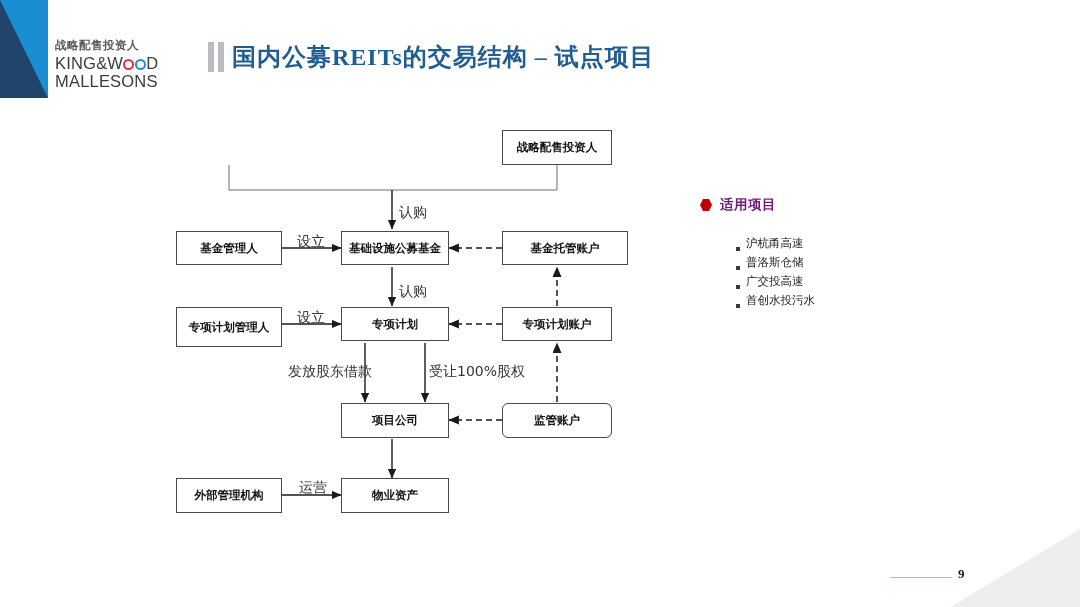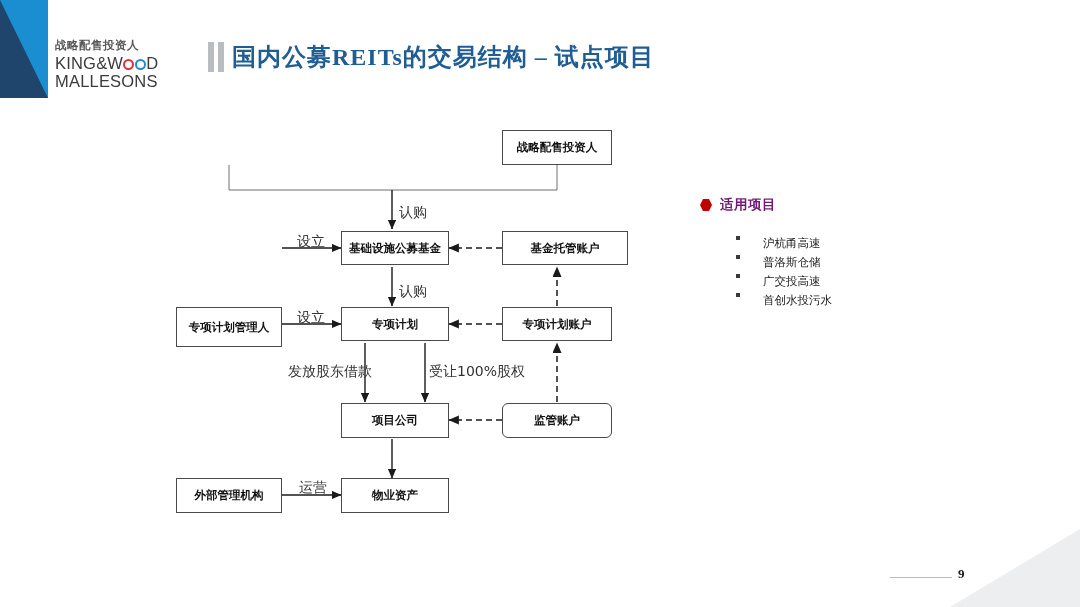--- a/index.html
+++ b/index.html
@@ -43,21 +43,21 @@
   svg.wires{position:absolute;left:0;top:0;width:660px;height:607px;overflow:visible;}
 
   
   .panel{position:absolute;left:700px;top:196px;width:300px;}
   .panel-head{display:flex;align-items:center;gap:8px;}
   .hex{width:12px;height:12px;background:#c00000;
        clip-path:polygon(25% 0,75% 0,100% 50%,75% 100%,25% 100%,0 50%);}
   .panel-title{font-size:13.5px;color:#701a75;font-weight:bold;
        font-family:"DejaVu Sans",sans-serif;letter-spacing:.5px;}
   .panel-list{margin:22px 0 0 36px;padding:0;list-style:none;}
-  .panel-list li{display:flex;align-items:flex-start;gap:23px;margin-bottom:4px;
+  .panel-list li{display:flex;align-items:flex-end;gap:6px;margin-bottom:4px;
        font-size:11.5px;color:#222;font-family:"DejaVu Sans",sans-serif;}
   .sq{width:4px;height:4px;background:#3a3a3a;flex:0 0 auto;}
 
   
   .foot-rule{position:absolute;left:890px;top:577px;width:62px;height:1px;
        background:#9cc3de;}
   .page-num{position:absolute;left:958px;top:566px;font-size:13px;color:#1a1a1a;
        font-weight:bold;font-family:"Liberation Serif",serif;}
   .corner{position:absolute;right:0;bottom:0;width:130px;height:78px;
        background:#eceef0;clip-path:polygon(100% 0,100% 100%,0 100%);}
@@ -126,20 +126,23 @@
 
         <line x1="557" y1="402" x2="557" y2="343" marker-end="url(#ahd)"></line>
         <line x1="557" y1="306" x2="557" y2="267" marker-end="url(#ahd)"></line>
       </g>
     </svg>
 
     <div class="node" style="left:502px;top:130px;width:110px;height:35px;">
       <span>战略配售投资人</span>
     </div>
 
+    <div class="node" style="left:176px;top:231px;width:106px;height:34px;">
+      <span>基金管理人</span>
+    </div>
     <div class="node" style="left:341px;top:231px;width:108px;height:34px;">
       <span>基础设施公募基金</span>
     </div>
     <div class="node" style="left:502px;top:231px;width:126px;height:34px;">
       <span>基金托管账户</span>
     </div>
 
     <div class="node" style="left:176px;top:307px;width:106px;height:40px;">
       <span>专项计划管理人</span>
     </div>

